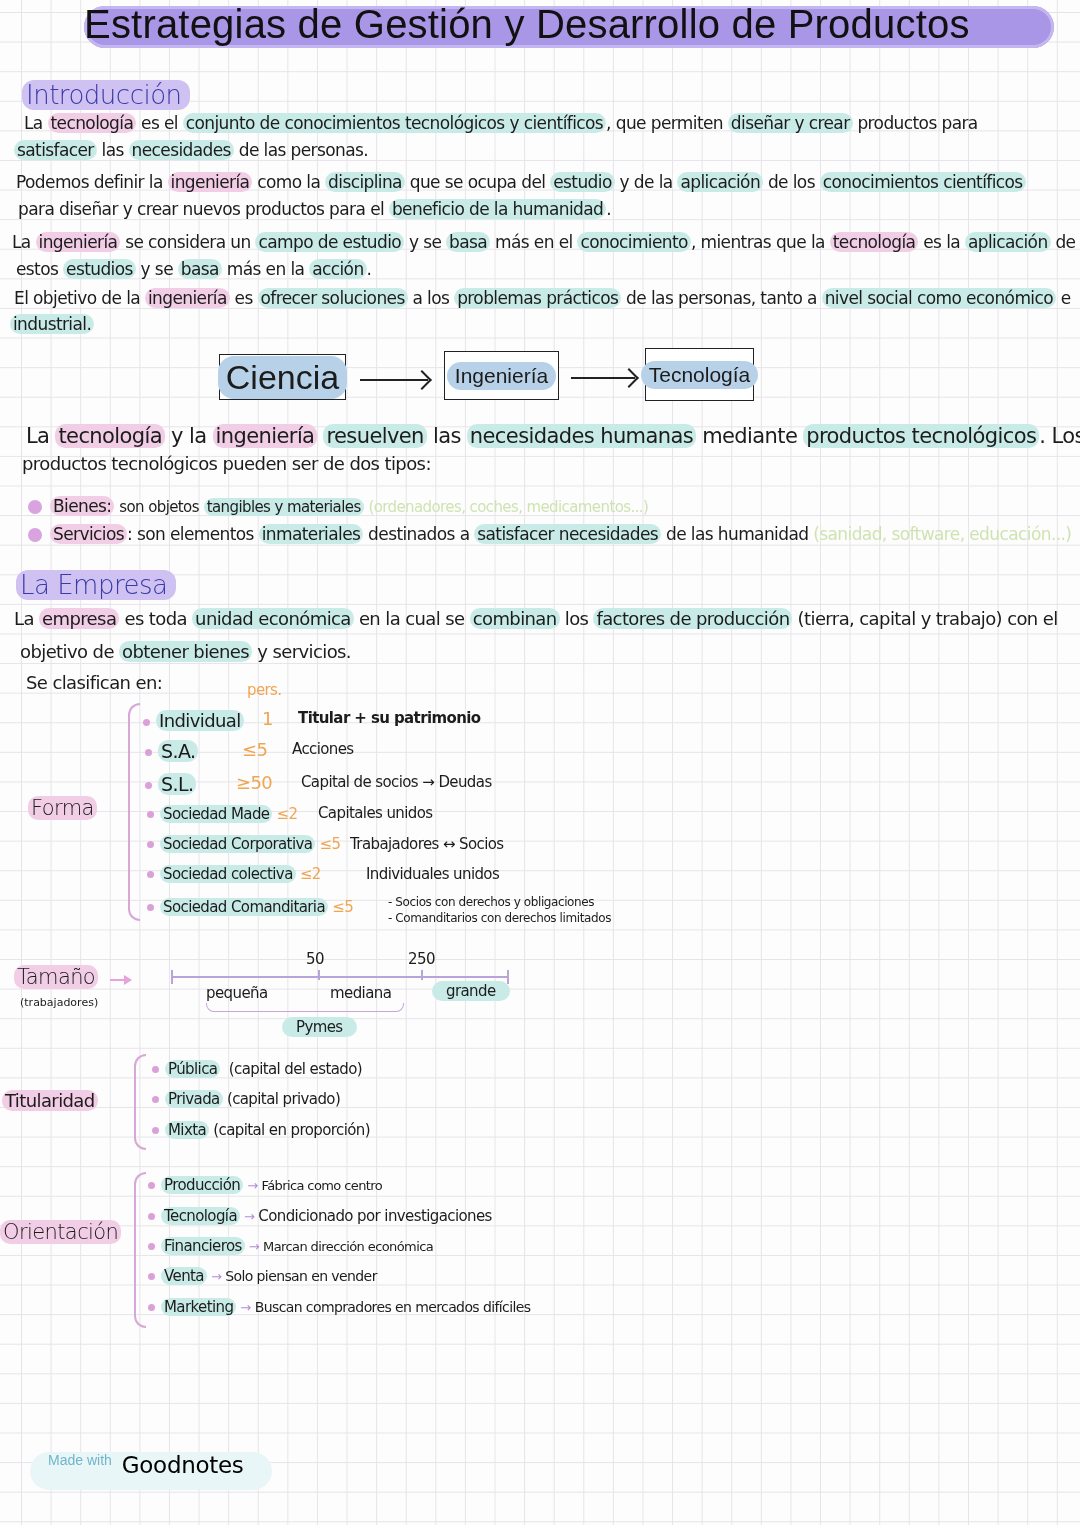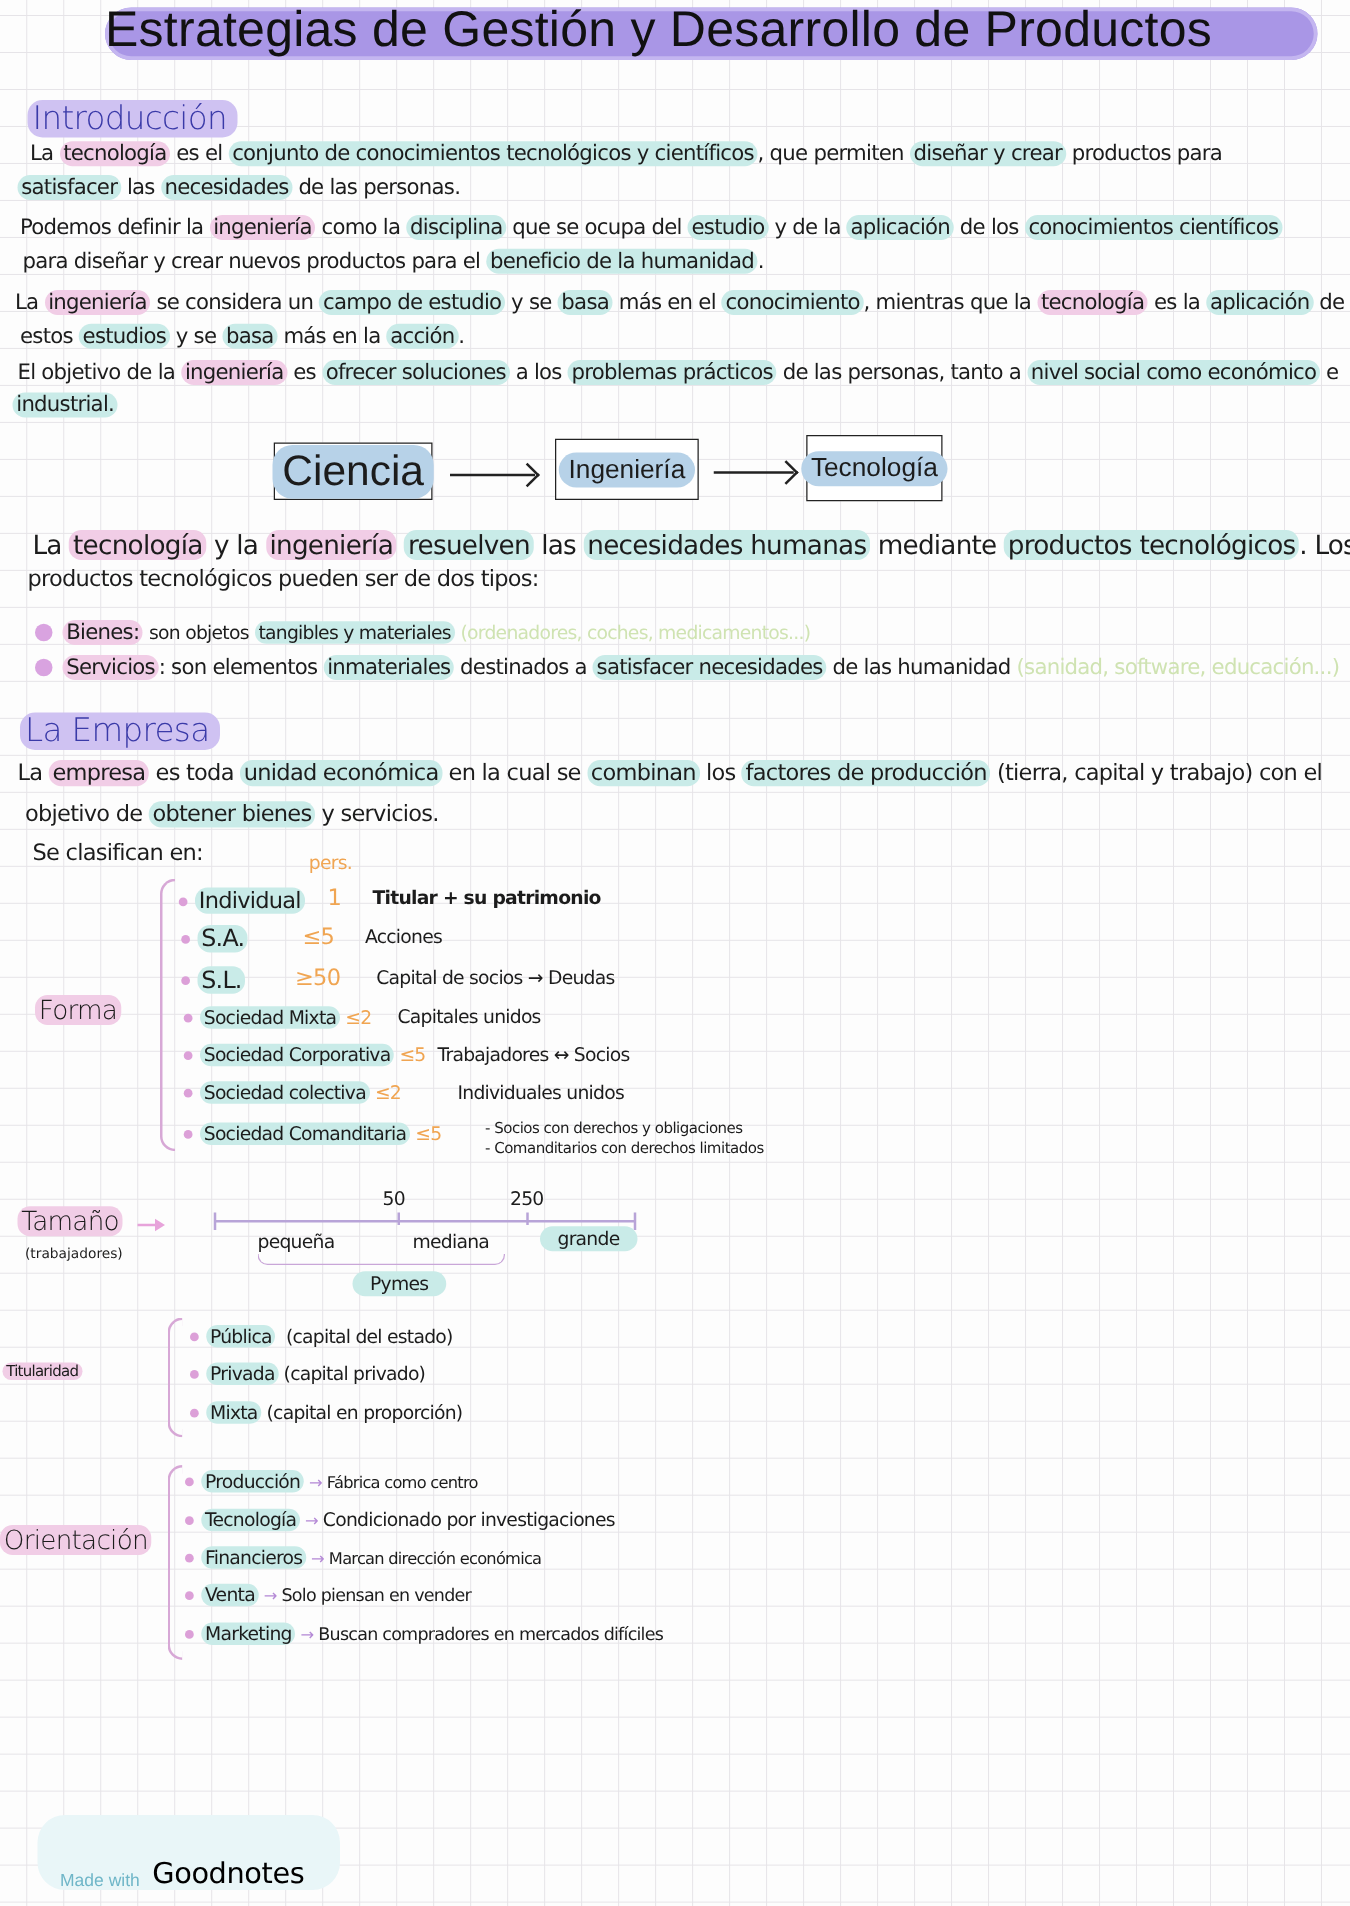--- a/index.html
+++ b/index.html
@@ -49,22 +49,22 @@
     transform: rotate(45deg);
   }
   .dot { display: inline-block; width: 7px; height: 7px; border-radius: 50%; background: #dca0d8; margin-right: 6px; vertical-align: middle; }
   .bigdot { display: inline-block; width: 14px; height: 14px; border-radius: 50%; background: #d9a3e0; margin-right: 8px; vertical-align: middle; }
   .brace {
     border: 2px solid #d7a8d6; border-right: none; border-radius: 14px 0 0 14px;
   }
   .cat-label { font-size: 21px; font-weight: 200; letter-spacing: -0.6px; }
   .small-arrow { color: #b58ad6; font-size: 13px; margin: 0 4px; }
   .goodnotes {
-    left: 30px; top: 1452px; width: 242px; height: 60px; border-radius: 22px;
-    background: #e9f6f8; display: flex; align-items: flex-end; gap: 10px; padding-left: 18px; box-sizing: border-box;
+    left: 30px; top: 1452px; width: 242px; height: 38px; border-radius: 22px;
+    background: #e9f6f8; display: flex; align-items: flex-start; gap: 10px; padding-left: 18px; box-sizing: border-box;
   }
 </style>
 </head>
 <body>
 
 <div class="abs title-bar"></div>
 <div class="abs title-text">Estrategias de Gestión y Desarrollo de Productos</div>
 
 <div class="abs section-h hl-purple" style="left:22px;top:80px;">Introducción</div>
 
@@ -148,21 +148,21 @@
 <div class="abs orange txt" style="left:242px;top:737px;font-size:18px;">≤5</div>
 <div class="abs txt-sm" style="left:292px;top:740px;">Acciones</div>
 
 <div class="abs txt" style="left:145px;top:771px;font-size:19px;">
   <span class="dot"></span><span class="hl-teal">S.L.</span>
 </div>
 <div class="abs orange txt" style="left:236px;top:770px;font-size:18px;">≥50</div>
 <div class="abs txt-sm" style="left:301px;top:773px;">Capital de socios → Deudas</div>
 
 <div class="abs txt-sm" style="left:147px;top:805px;">
-  <span class="dot"></span><span class="hl-teal">Sociedad Mixta</span> <span class="orange">≤2</span>
+  <span class="dot"></span><span class="hl-teal">Sociedad Made</span> <span class="orange">≤2</span>
 </div>
 <div class="abs txt-sm" style="left:318px;top:804px;">Capitales unidos</div>
 
 <div class="abs txt-sm" style="left:147px;top:835px;">
   <span class="dot"></span><span class="hl-teal">Sociedad Corporativa</span> <span class="orange">≤5</span>
 </div>
 <div class="abs txt-sm" style="left:350px;top:835px;">Trabajadores ↔ Socios</div>
 
 <div class="abs txt-sm" style="left:147px;top:865px;">
   <span class="dot"></span><span class="hl-teal">Sociedad colectiva</span> <span class="orange">≤2</span>
@@ -186,21 +186,21 @@
 <div class="abs" style="left:421px;top:970px;width:2px;height:10px;background:#b8a4d8;"></div>
 <div class="abs" style="left:507px;top:970px;width:2px;height:14px;background:#b8a4d8;"></div>
 <div class="abs txt-sm" style="left:306px;top:950px;">50</div>
 <div class="abs txt-sm" style="left:408px;top:950px;">250</div>
 <div class="abs txt-sm" style="left:206px;top:984px;">pequeña</div>
 <div class="abs txt-sm" style="left:330px;top:984px;">mediana</div>
 <div class="abs txt-sm hl-teal" style="left:432px;top:981px;padding:1px 14px;">grande</div>
 <div class="abs" style="left:206px;top:1003px;width:196px;height:8px;border:1.5px solid #c9a6d8;border-top:none;border-radius:0 0 8px 8px;"></div>
 <div class="abs txt-sm hl-teal" style="left:282px;top:1017px;padding:1px 14px;">Pymes</div>
 
-<div class="abs hl-pink" style="left:2px;top:1090px;font-size:12px;letter-spacing:-0.6px;">Titularidad</div>
+<div class="abs hl-pink" style="left:2px;top:1090px;font-size:18px;letter-spacing:-0.6px;">Titularidad</div>
 <div class="abs brace" style="left:134px;top:1054px;width:10px;height:92px;"></div>
 <div class="abs txt-sm" style="left:152px;top:1060px;">
   <span class="dot"></span><span class="hl-teal">Pública</span> &nbsp;<span>(capital del estado)</span>
 </div>
 <div class="abs txt-sm" style="left:152px;top:1090px;">
   <span class="dot"></span><span class="hl-teal">Privada</span> <span>(capital privado)</span>
 </div>
 <div class="abs txt-sm" style="left:152px;top:1121px;">
   <span class="dot"></span><span class="hl-teal">Mixta</span> <span>(capital en proporción)</span>
 </div>

